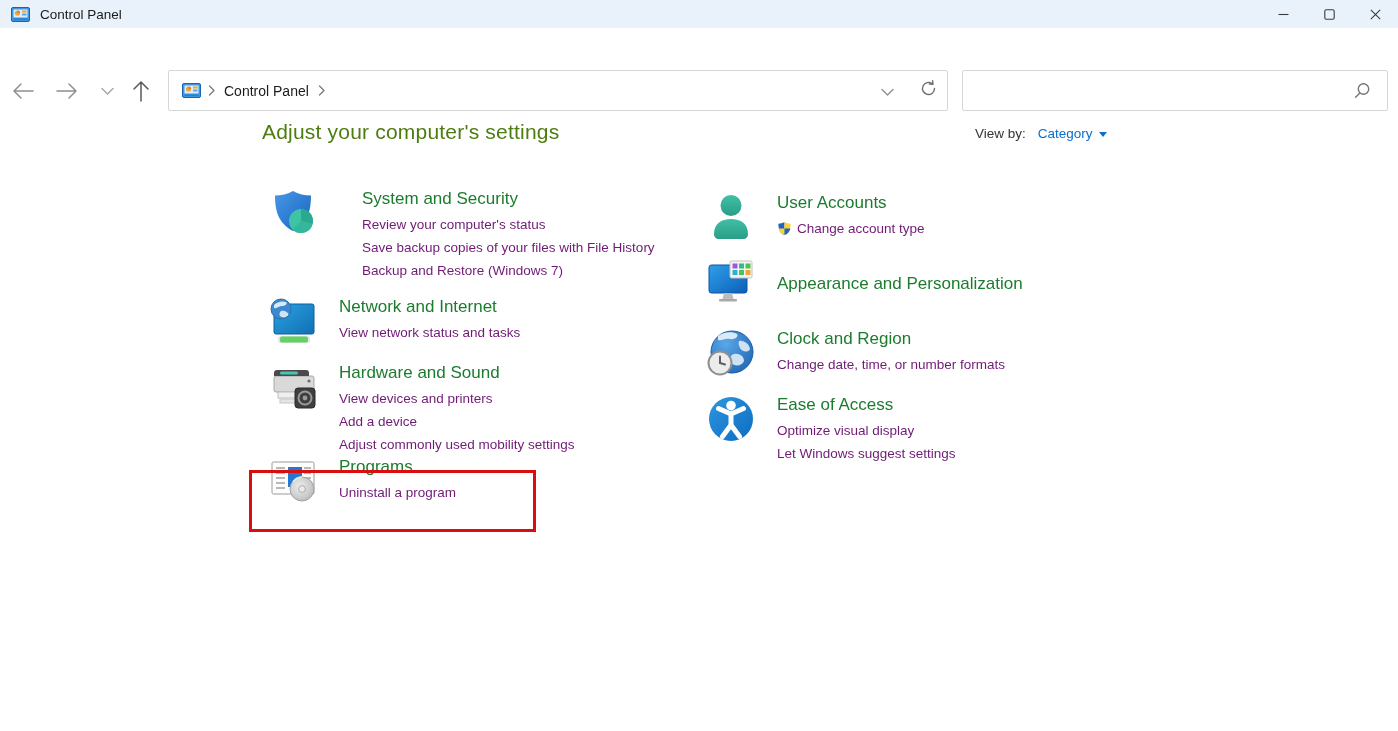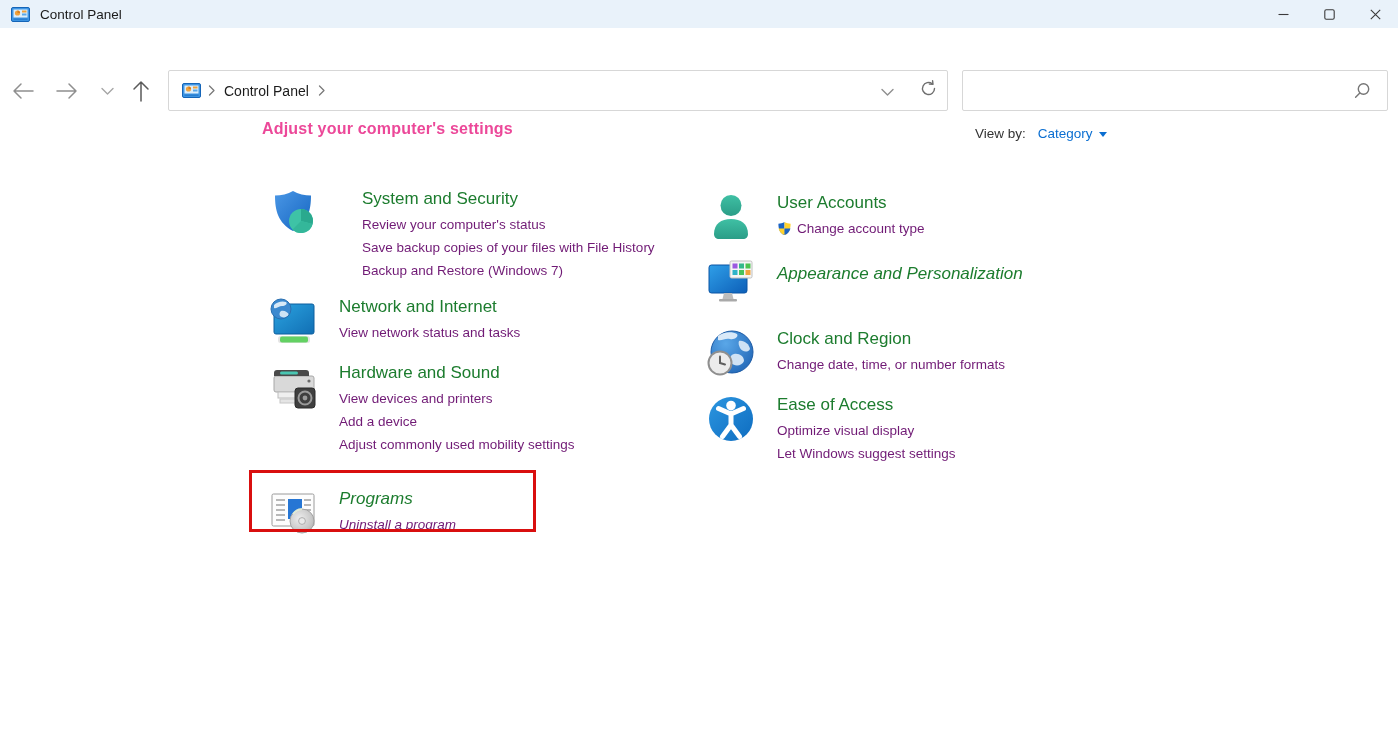--- a/index.html
+++ b/index.html
@@ -27,37 +27,37 @@
   .crumb-sep { margin:0 7px; display:flex; align-items:center; }
   .crumb-text { font-size:14px; color:#1b1b1b; padding:0 2px; }
   .addr-right { position:absolute; right:10px; top:0; height:100%; display:flex; align-items:center; gap:26px; }
   .searchbox { position:absolute; left:962px; top:42px; width:426px; height:41px;
     border:1px solid #d7d7d7; background:#fff; border-radius:2px; }
   .searchbox input { position:absolute; left:10px; top:0; width:370px; height:100%; border:none;
     outline:none; font-size:13.5px; color:#1b1b1b; background:transparent; }
   .search-icon { position:absolute; right:16px; top:11px; }
 
   
-  .page-title { position:absolute; left:262px; top:120px; font-size:16px; font-weight:700;
-    color:#ec4899; letter-spacing:0.2px; }
+  .page-title { position:absolute; left:262px; top:120px; font-size:21px; font-weight:400;
+    color:#4d7c0f; letter-spacing:0.2px; }
   .viewby { position:absolute; left:975px; top:126px; display:flex; align-items:center; font-size:13.5px; }
   .viewby-label { color:#333; margin-right:12px; }
   .viewby-value { color:#0a6ed1; display:flex; align-items:center; cursor:pointer; }
   .viewby-caret { width:0; height:0; border-left:4.5px solid transparent; border-right:4.5px solid transparent;
     border-top:5px solid #0a6ed1; margin-left:6px; margin-top:2px; }
 
   .sec { position:absolute; display:flex; }
   .sec-icon { width:50px; height:50px; flex:0 0 50px; }
   .sec-body { margin-left:21px; }
   .sec-title { display:inline-block; font-size:17px; color:#1c7c2e; line-height:22px;
     text-decoration:none; margin-bottom:3px; }
   .cp-link { display:flex; align-items:center; font-size:13.5px; color:#701a75; line-height:23px;
     text-decoration:none; }
   .uac { margin-right:5px; display:flex; }
-  .center-head .sec-title { margin-top:5px;font-style:italic; }
+  .center-head .sec-title { margin-top:15px; }
 
   .highlight-box { position:absolute; left:249px; top:470px; width:287px; height:62px;
     border:3px solid #d90f0f; pointer-events:none; }
 </style>
 </head>
 <body>
 
 <div class="window">
 
   <div class="titlebar">
@@ -234,21 +234,21 @@
         <path d="M13 15 C16 14 20 16 21 19 C19 22 14 22 12 20 C11 18 11.5 16 13 15 Z" fill="#cfe3f4"></path>
         <circle cx="13" cy="13" r="10" fill="none" stroke="#2a6fb0"></circle>
       </svg>
     </div>
     <div class="sec-body">
       <a href="#" class="sec-title">Network and Internet</a>
       <a href="#" class="cp-link">View network status and tasks</a>
     </div>
   </div>
 
-  <div class="sec" style="left:268px; top:488px;font-style:italic;">
+  <div class="sec" style="left:268px; top:456px;">
     <div class="sec-icon">
       <svg width="50" height="50" viewBox="0 0 50 50">
         <rect x="4" y="6" width="42" height="32" rx="1.5" fill="#fdfdfd" stroke="#9a9a9a"></rect>
         <g stroke="#b8b8b8" stroke-width="2">
           <line x1="8" y1="12" x2="17" y2="12"></line>
             <line x1="8" y1="17" x2="17" y2="17"></line>
           <line x1="8" y1="22" x2="17" y2="22"></line>
             <line x1="8" y1="27" x2="17" y2="27"></line>
           <line x1="8" y1="32" x2="17" y2="32"></line>
           <line x1="36" y1="12" x2="43" y2="12"></line>

